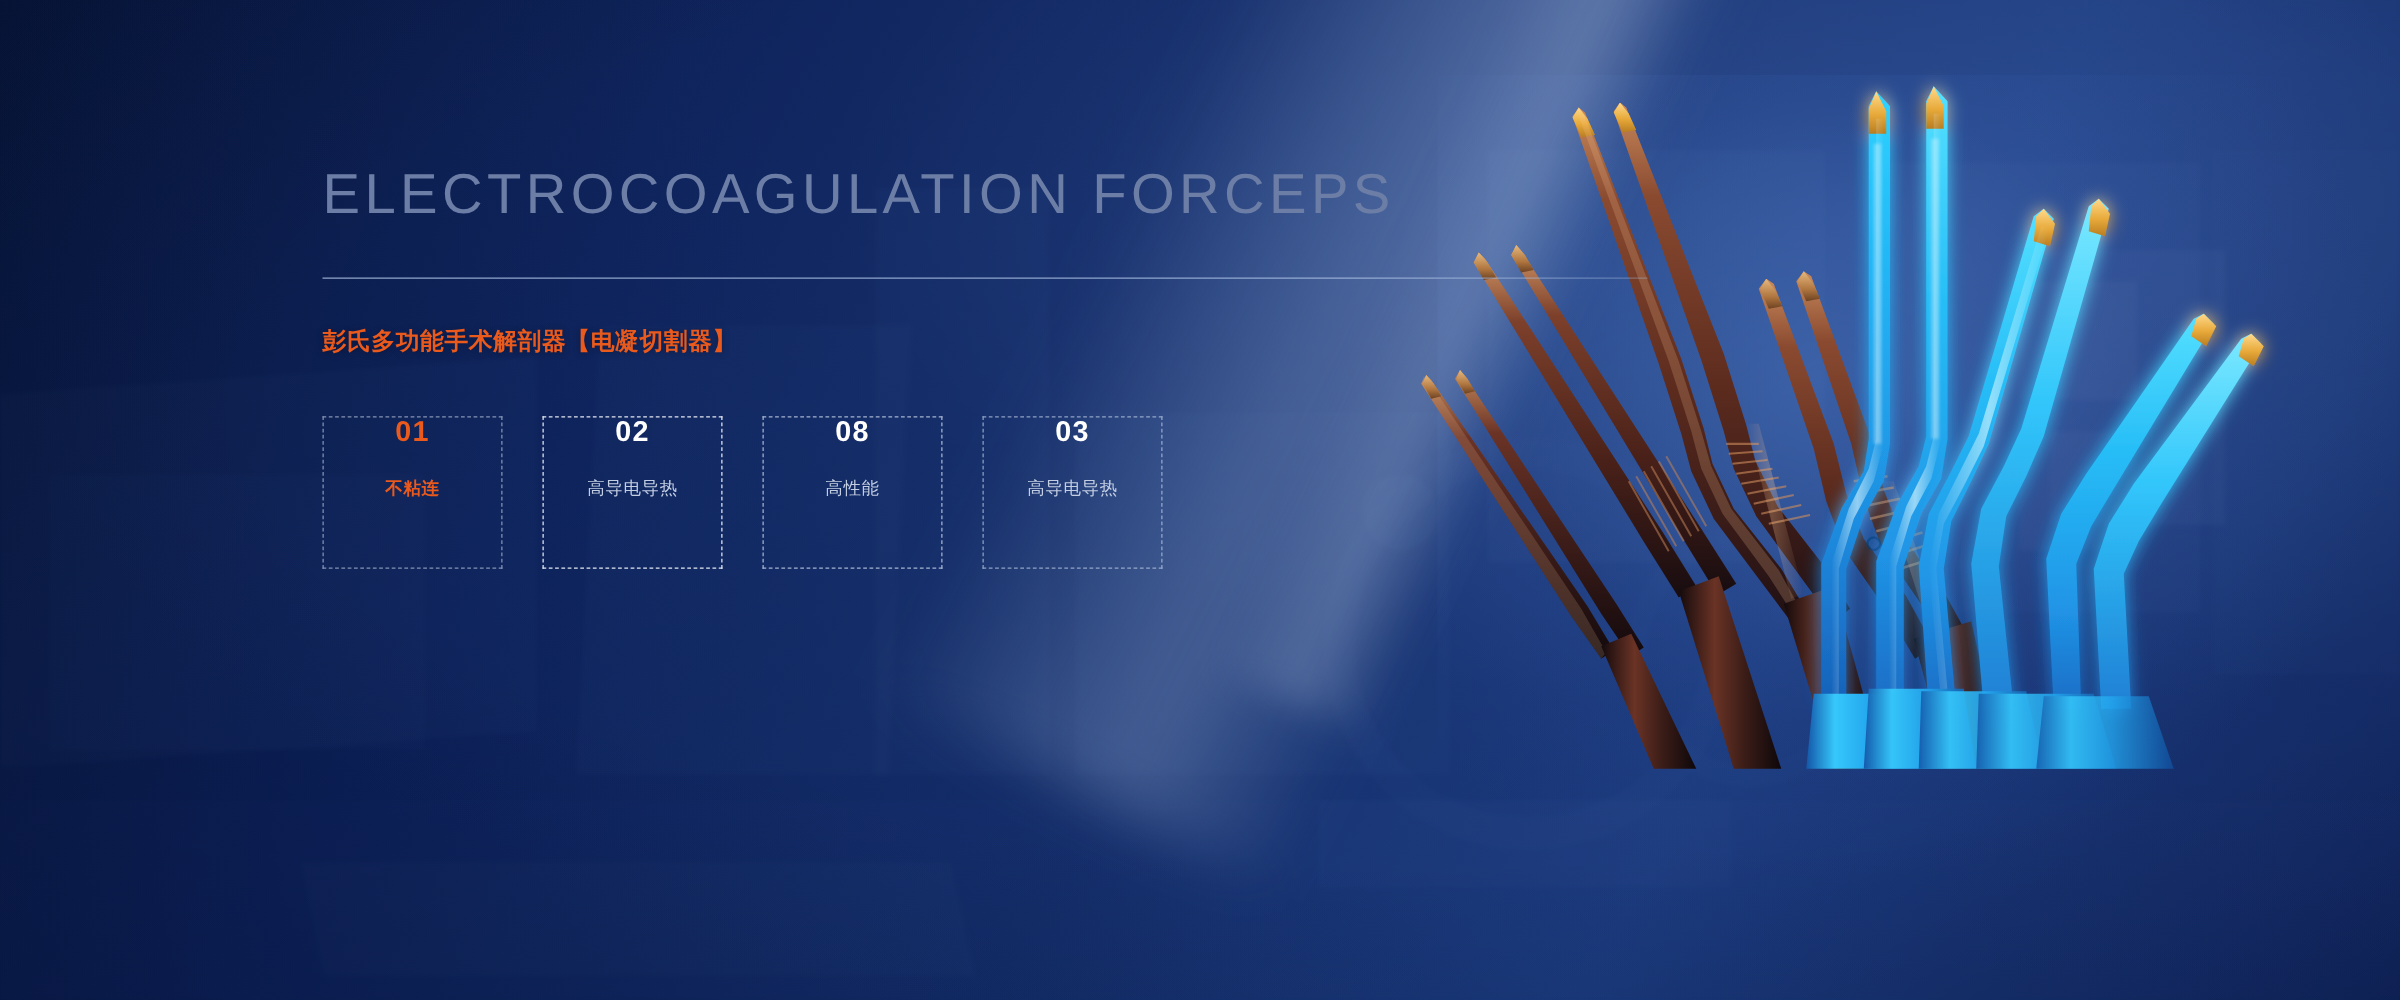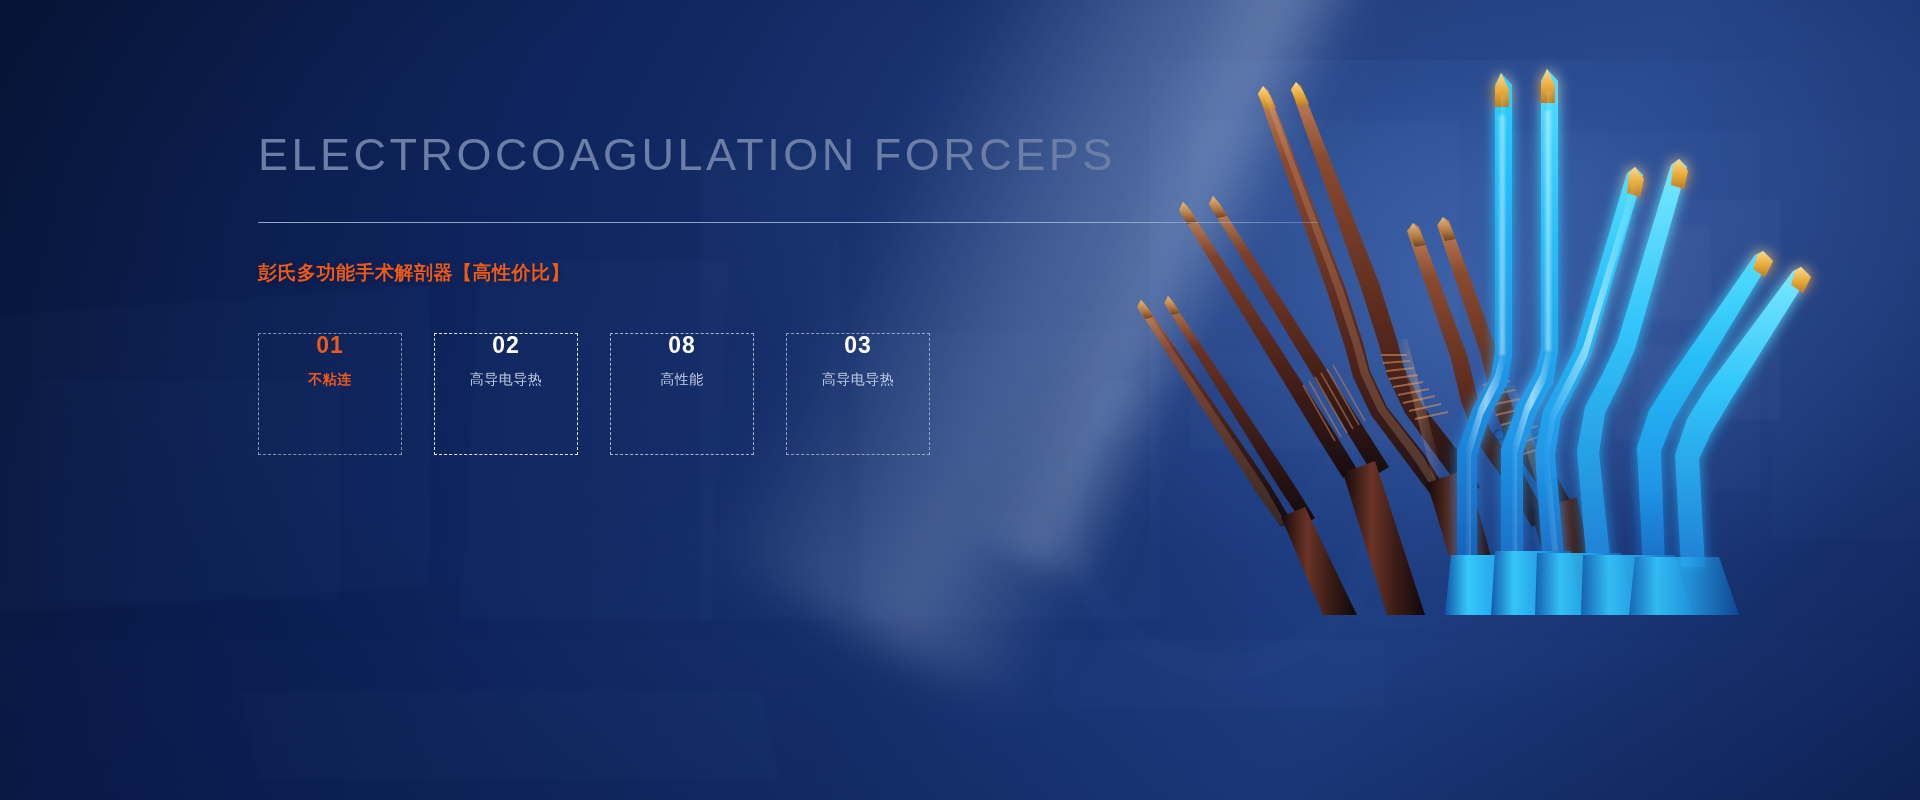--- a/index.html
+++ b/index.html
@@ -103,21 +103,21 @@
   
   .features{ margin-top:47px; display:flex; }
   .feat{
     width:144px; height:122px;
     margin-right:32px;
     display:flex; flex-direction:column;
     align-items:center; 
     text-align:center;
   }
   .feat .num{ font-size:23px; font-weight:700; letter-spacing:1px; line-height:1; }
-  .feat .lbl{ margin-top:15px; font-size:14px; line-height:1; letter-spacing:.5px; }
+  .feat .lbl{ margin-top:26px; font-size:14px; line-height:1; letter-spacing:.5px; }
 
   .feat.f1{ border:1px dashed rgba(178,190,214,.72); }
   .feat.f1 .num{ color:#ea5a1c; }
   .feat.f1 .lbl{ color:#ea5a1c; font-weight:700; }
 
   .feat.f2{ border:1px dashed rgba(245,248,253,.92); }
   .feat.f3{ border:1px dashed rgba(206,218,238,.78); }
   .feat.f4{ border:1px dashed rgba(192,206,230,.70); }
   .feat.f2 .num, .feat.f3 .num, .feat.f4 .num{ color:#ffffff; }
   .feat.f2 .lbl, .feat.f3 .lbl, .feat.f4 .lbl{ color:#c3cee2; }
@@ -334,21 +334,21 @@
         <path d="M450,56 L456,56 L456,296 L450,296 Z" fill="#e9fbff"></path>
       </g>
     </svg>
   </div>
 
   <div class="vignette"></div>
 
   <div class="content">
     <div class="title-en">ELECTROCOAGULATION FORCEPS</div>
     <div class="divider"></div>
-    <div class="subtitle">彭氏多功能手术解剖器【高性价比】</div>
+    <div class="subtitle">彭氏多功能手术解剖器【电凝切割器】</div>
 
     <div class="features">
 
       <div class="feat f1">
         <div class="num">01</div>
         <div class="lbl">不粘连</div>
       </div>
 
       <div class="feat f2">
         <div class="num">02</div>

